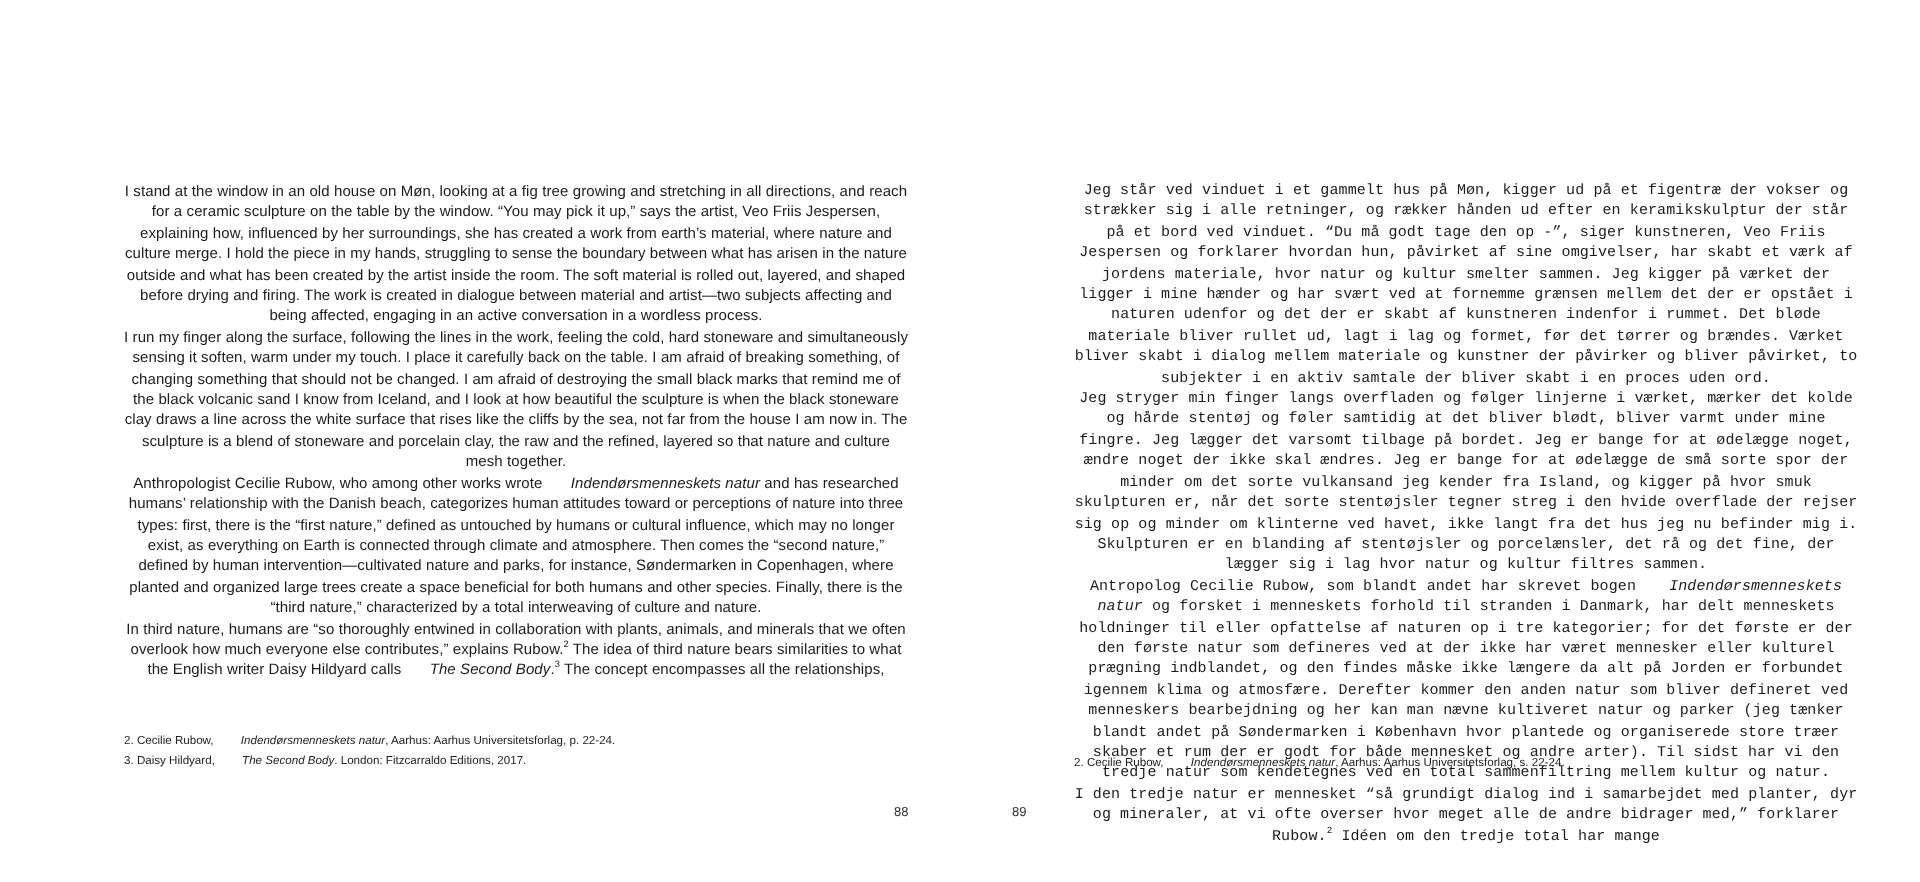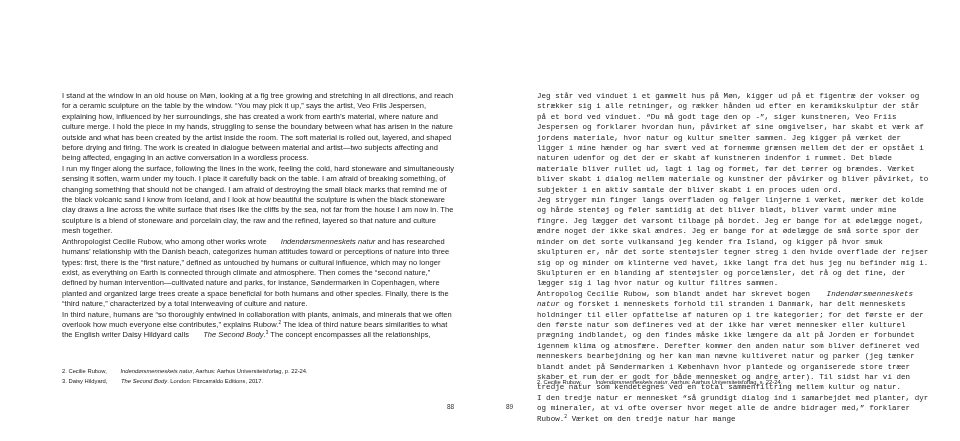--- a/index.html
+++ b/index.html
@@ -19,21 +19,21 @@
     position:absolute;
     width:392px;
     font-size:7.5px;
     line-height:10.4px;
     letter-spacing:0.05px;
     color:#1c1c1c;
     text-align:left;
   }
   .page.left .text-block{left:62px;top:91px;}
   .page.right .text-block{left:57px;top:91px;font-family:Liberation Mono, monospace;}
-  .text-block p.para{margin:0;}
+  .text-block p.para{margin:0;text-align:center;}
   .text-block p.para + p.para{}
   .footnotes{
     position:absolute;
     width:392px;
     font-size:5.8px;
     line-height:10px;
     color:#222;
   }
   .page.left .footnotes{left:62px;top:366px;}
   .page.right .footnotes{left:57px;top:377px;}
@@ -70,21 +70,21 @@
         <p class="para"><span>2. Cecilie Rubow, </span><span class="it">Indendørsmenneskets natur</span><span>, Aarhus: Aarhus Universitetsforlag, p. 22-24.</span></p>
         <p class="para"><span>3. Daisy Hildyard, </span><span class="it">The Second Body</span><span>. London: Fitzcarraldo Editions, 2017.</span></p>
       </div>
   </div>
 
   <div class="page right">
     <div class="text-block">
         <p class="para"><span>Jeg står ved vinduet i et gammelt hus på Møn, kigger ud på et figentræ der vokser og strækker sig i alle retninger, og rækker hånden ud efter en keramikskulptur der står på et bord ved vinduet. “Du må godt tage den op -”, siger kunstneren, Veo Friis Jespersen og forklarer hvordan hun, påvirket af sine omgivelser, har skabt et værk af jordens materiale, hvor natur og kultur smelter sammen. Jeg kigger på værket der ligger i mine hænder og har svært ved at fornemme grænsen mellem det der er opstået i naturen udenfor og det der er skabt af kunstneren indenfor i rummet. Det bløde materiale bliver rullet ud, lagt i lag og formet, før det tørrer og brændes. Værket bliver skabt i dialog mellem materiale og kunstner der påvirker og bliver påvirket, to subjekter i en aktiv samtale der bliver skabt i en proces uden ord.</span></p>
         <p class="para"><span>Jeg stryger min finger langs overfladen og følger linjerne i værket, mærker det kolde og hårde stentøj og føler samtidig at det bliver blødt, bliver varmt under mine fingre. Jeg lægger det varsomt tilbage på bordet. Jeg er bange for at ødelægge noget, ændre noget der ikke skal ændres. Jeg er bange for at ødelægge de små sorte spor der minder om det sorte vulkansand jeg kender fra Island, og kigger på hvor smuk skulpturen er, når det sorte stentøjsler tegner streg i den hvide overflade der rejser sig op og minder om klinterne ved havet, ikke langt fra det hus jeg nu befinder mig i. Skulpturen er en blanding af stentøjsler og porcelænsler, det rå og det fine, der lægger sig i lag hvor natur og kultur filtres sammen.</span></p>
         <p class="para"><span>Antropolog Cecilie Rubow, som blandt andet har skrevet bogen </span><span class="it">Indendørsmenneskets natur</span><span> og forsket i menneskets forhold til stranden i Danmark, har delt menneskets holdninger til eller opfattelse af naturen op i tre kategorier; for det første er der den første natur som defineres ved at der ikke har været mennesker eller kulturel prægning indblandet, og den findes måske ikke længere da alt på Jorden er forbundet igennem klima og atmosfære. Derefter kommer den anden natur som bliver defineret ved menneskers bearbejdning og her kan man nævne kultiveret natur og parker (jeg tænker blandt andet på Søndermarken i København hvor plantede og organiserede store træer skaber et rum der er godt for både mennesket og andre arter). Til sidst har vi den tredje natur som kendetegnes ved en total sammenfiltring mellem kultur og natur.</span></p>
-        <p class="para"><span>I den tredje natur er mennesket “så grundigt dialog ind i samarbejdet med planter, dyr og mineraler, at vi ofte overser hvor meget alle de andre bidrager med,” forklarer Rubow.</span><sup>2</sup><span> Værket om den tredje natur har mange</span></p>
+        <p class="para"><span>I den tredje natur er mennesket “så grundigt dialog ind i samarbejdet med planter, dyr og mineraler, at vi ofte overser hvor meget alle de andre bidrager med,” forklarer Rubow.</span><sup>2</sup><span> Idéen om den tredje total har mange</span></p>
       </div>
     <div class="footnotes">
         <p class="para"><span>2. Cecilie Rubow, </span><span class="it">Indendørsmenneskets natur</span><span>, Aarhus: Aarhus Universitetsforlag, s. 22-24.</span></p>
       </div>
   </div>
 
   <div class="folio left">88</div>
   <div class="folio right">89</div>
 
 </div>

